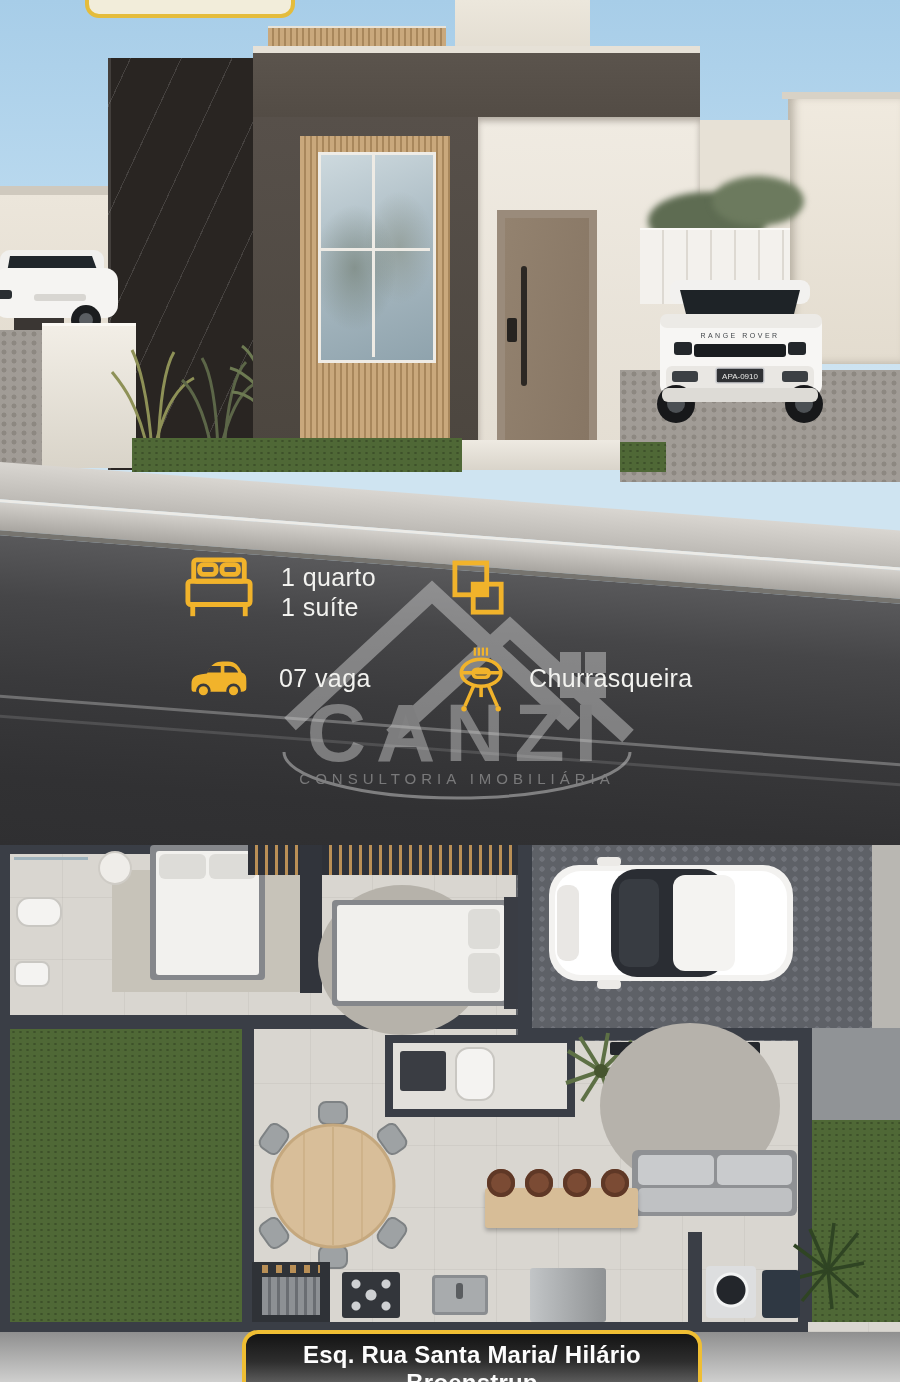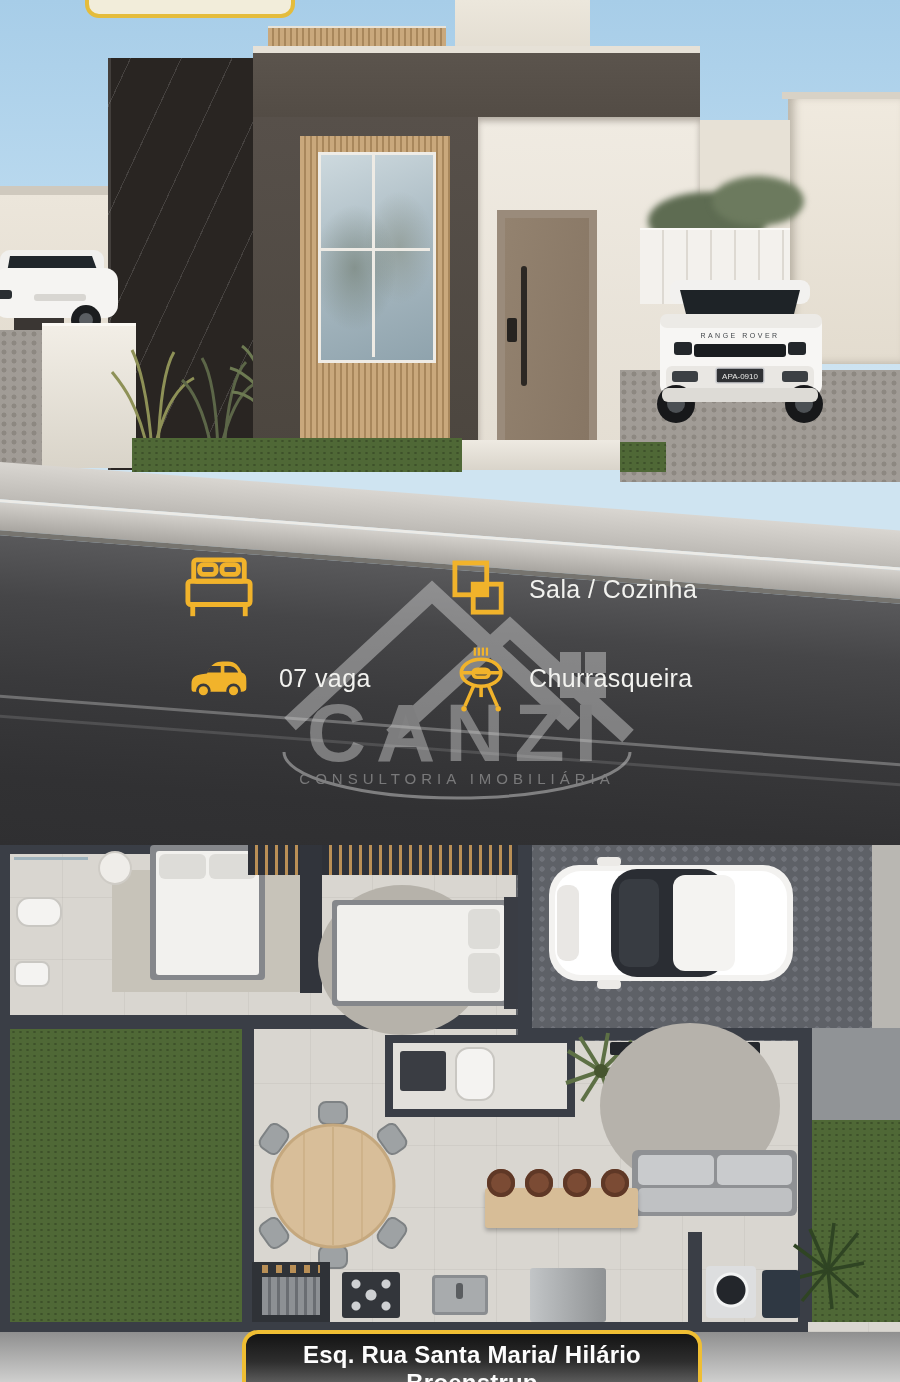--- a/index.html
+++ b/index.html
@@ -177,27 +177,30 @@
   <svg class="a" style="left:184px;top:556px;" width="70" height="64" viewBox="0 0 72 64">
     <g stroke="#f1b32b" stroke-width="5" fill="none">
       <rect x="10" y="3" width="52" height="22" rx="3"></rect>
       <rect x="16" y="8" width="17" height="10" rx="4"></rect>
       <rect x="39" y="8" width="17" height="10" rx="4"></rect>
       <rect x="4" y="25" width="64" height="24" rx="3"></rect>
       <line x1="9" y1="49" x2="9" y2="61"></line>
         <line x1="63" y1="49" x2="63" y2="61"></line>
     </g>
   </svg>
+  <div class="a feat-text" style="left:281px;top:562px;">
+    <div>1 quarto</div>
+    <div>1 suíte</div>
+  </div>
 
   <svg class="a" style="left:452px;top:560px;" width="54" height="58" viewBox="0 0 56 60">
     <rect x="3" y="3" width="33" height="33" fill="none" stroke="#f1b32b" stroke-width="5"></rect>
     <rect x="22" y="25" width="29" height="29" fill="none" stroke="#f1b32b" stroke-width="5"></rect>
     <rect x="22" y="25" width="14" height="11" fill="#f1b32b"></rect>
   </svg>
-  <div class="a feat-text" style="left:529px;top:574px;">Sala / Cozinha</div>
 
   <svg class="a" style="left:186px;top:650px;" width="64" height="56" viewBox="0 0 70 58">
     <path d="M6 36 C6 28 10 26 17 25 L23 24 C27 14 33 11 40 11 L46 11 C54 11 58 16 61 23 C66 25 66 28 66 33 L66 40 C66 43 64 44 61 44 L9 44 C6 44 6 42 6 39 Z" fill="#f1b32b"></path>
     <path d="M27 16 L38 16 L38 23 L23 23 Z" fill="#3a3a3c"></path>
     <path d="M42 16 L46 16 C52 16 55 19 57 23 L42 23 Z" fill="#3a3a3c"></path>
     <circle cx="19" cy="43" r="8" fill="#3a3a3c"></circle>
       <circle cx="19" cy="43" r="5" fill="#f1b32b"></circle>
     <circle cx="52" cy="43" r="8" fill="#3a3a3c"></circle>
       <circle cx="52" cy="43" r="5" fill="#f1b32b"></circle>
   </svg>

